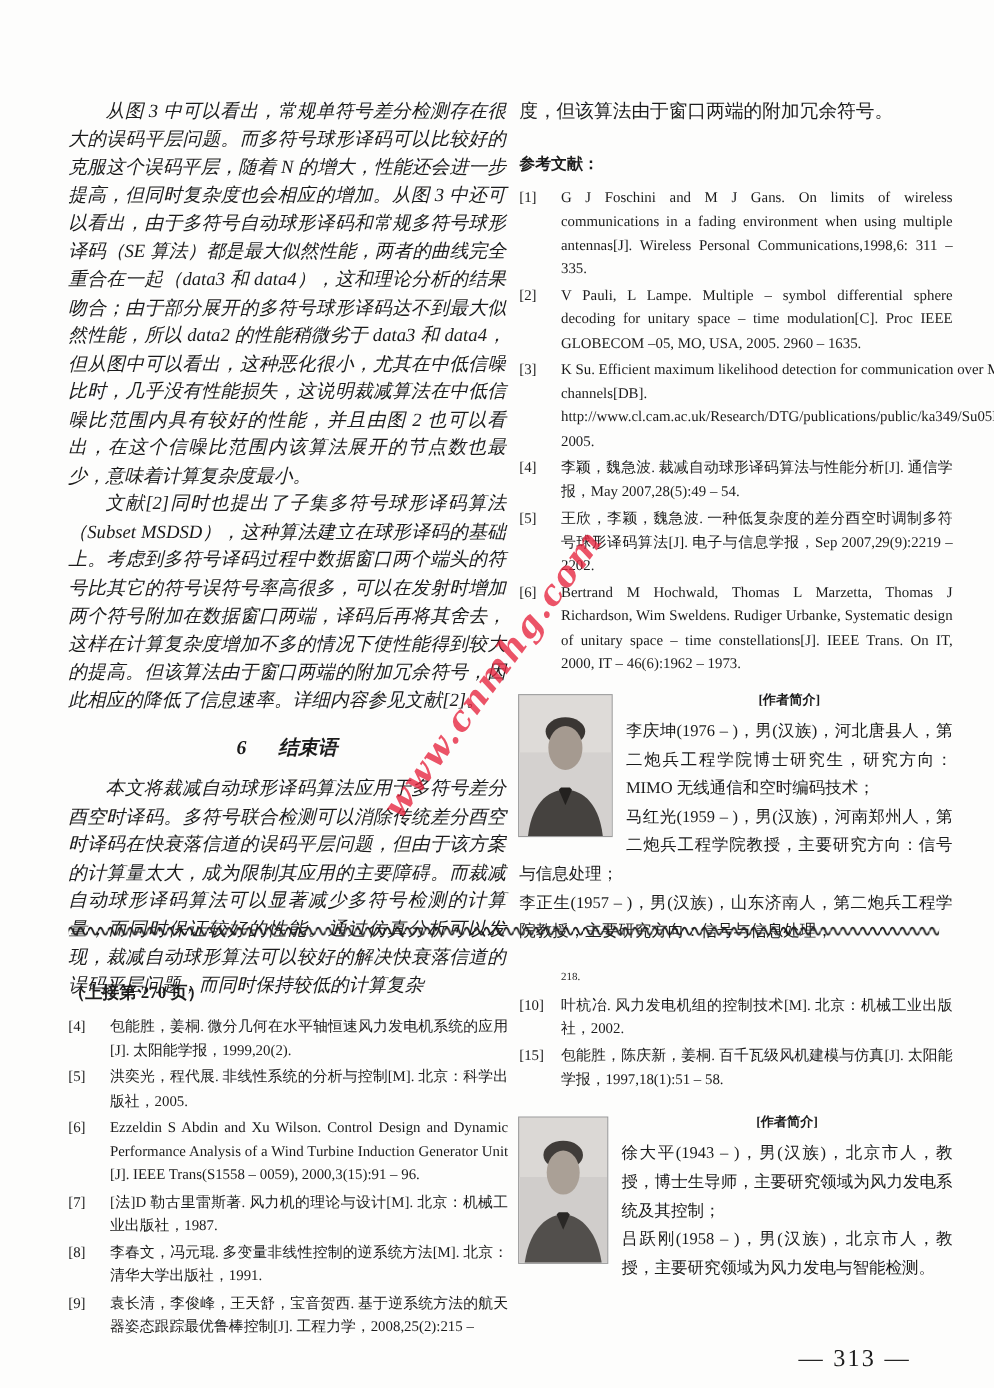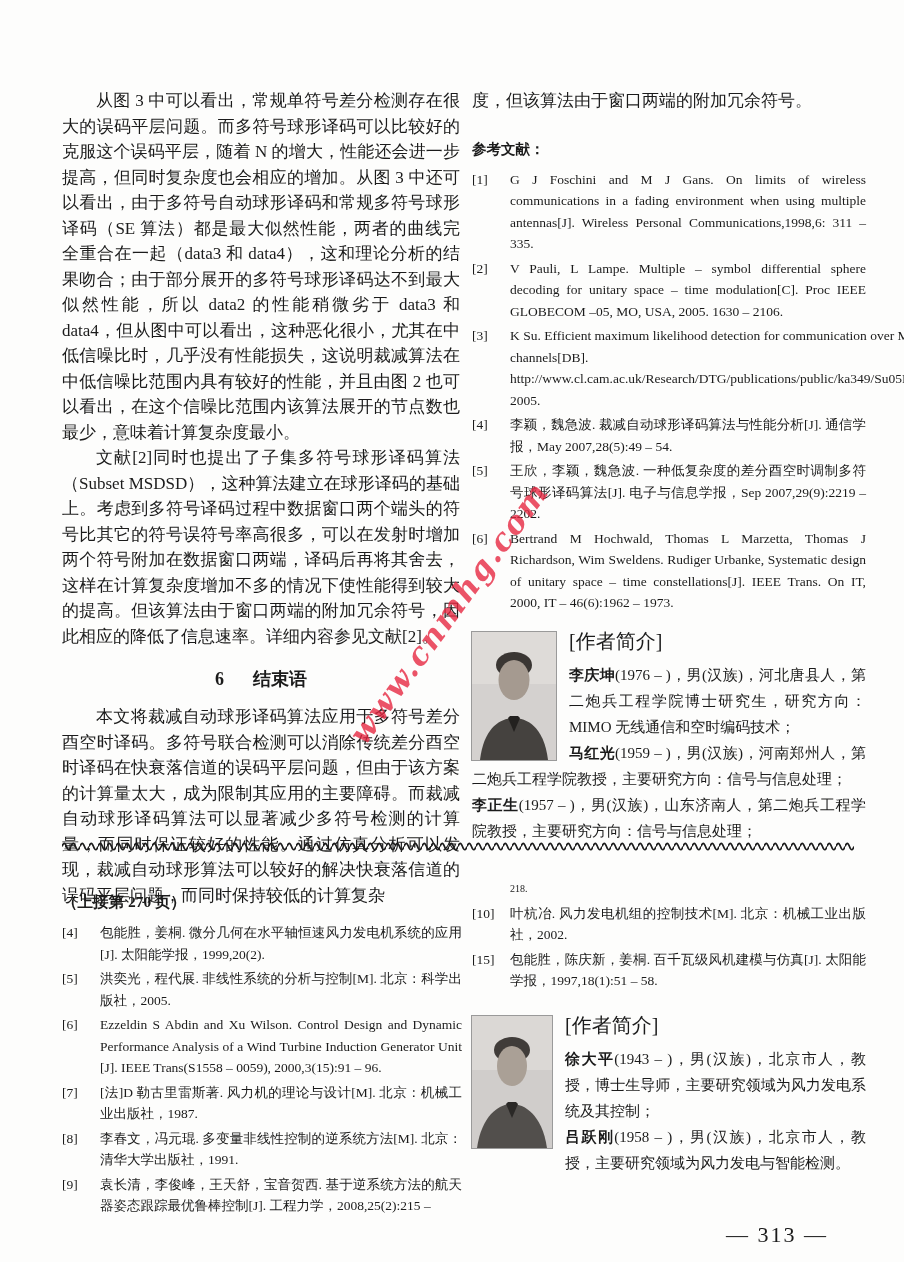--- a/index.html
+++ b/index.html
@@ -11,33 +11,33 @@
   
   .para{font-size:17px;line-height:25.5px;text-align:justify;text-indent:2em;margin:0;}
   .para.noindent{text-indent:0;}
   .refs-title{font-size:14.5px;font-weight:bold;margin:26px 0 10px 0;}
   .ref{display:flex;font-size:13.5px;line-height:21.5px;margin:0 0 3px 0;}
   .ref .num{flex:none;width:38px;}
   .ref .txt{flex:1;text-align:justify;}
   .cont-line{font-size:10px;line-height:21.5px;margin:0 0 3px 38px;}
   
   .col{position:absolute;}
-  #col-left-top{left:62px;top:88px;width:398px;}
+  #col-left-top{left:62px;top:88px;width:398px;font-style:italic;}
   #col-right-top{left:472px;top:88px;width:394px;}
   #col-left-bottom{left:62px;top:892px;width:400px;}
   #col-right-bottom{left:472px;top:878px;width:394px;}
   
   .sec-head{font-size:18px;font-weight:bold;margin:18px 0 13px 0;text-align:center;}
   .sec-head .no{margin-right:1.6em;}
   .cont-head{font-size:15.5px;font-weight:bold;margin:0 0 9px 0;}
   
   .bio-block{margin-top:14px;}
-  .bio-head{font-size:20px;font-weight:normal;margin:2px 0 7px 0;}
+  .bio-head{font-size:12px;font-weight:bold;text-align:center;margin:2px 0 7px 0;}
   .bio-p{font-size:15px;line-height:26px;text-align:justify;margin:0;}
-  .bio-p .nm{font-weight:bold;}
+  .bio-p .nm{font-weight:normal;}
   .photo{float:left;margin:4px 13px 3px 0;outline:1px solid #9a9a9a;}
   
   #divider{position:absolute;left:62px;top:841px;}
   #pagenum{position:absolute;right:76px;top:1222px;font-size:22px;letter-spacing:2px;}
   #watermark{
     position:absolute;left:356px;top:722px;z-index:6;pointer-events:none;
     transform:rotate(-54deg);transform-origin:0 50%;
     font-family:"DejaVu Serif",serif;font-style:italic;font-weight:bold;
     font-size:31px;letter-spacing:2px;opacity:.78;white-space:nowrap;
   }
@@ -57,21 +57,21 @@
 <div class="col" id="col-right-top">
   <p class="para noindent">度，但该算法由于窗口两端的附加冗余符号。</p>
   <div class="refs-title">参考文献：</div>
 
   <div class="ref">
     <span class="num">[1]</span>
     <span class="txt">G J Foschini and M J Gans. On limits of wireless communications in a fading environment when using multiple antennas[J]. Wireless Personal Communications,1998,6: 311 – 335.</span>
   </div>
   <div class="ref">
     <span class="num">[2]</span>
-    <span class="txt">V Pauli, L Lampe. Multiple – symbol differential sphere decoding for unitary space – time modulation[C]. Proc IEEE GLOBECOM –05, MO, USA, 2005. 1630 – 2106.</span>
+    <span class="txt">V Pauli, L Lampe. Multiple – symbol differential sphere decoding for unitary space – time modulation[C]. Proc IEEE GLOBECOM –05, MO, USA, 2005. 2960 – 1635.</span>
   </div>
   <div class="ref">
     <span class="num">[3]</span>
     <span class="txt">K Su. Efficient maximum likelihood detection for communication over MIMO channels[DB]. http://www.cl.cam.ac.uk/Research/DTG/publications/public/ka349/Su05B.pdf, 2005.</span>
   </div>
   <div class="ref">
     <span class="num">[4]</span>
     <span class="txt">李颖，魏急波. 裁减自动球形译码算法与性能分析[J]. 通信学报，May 2007,28(5):49 – 54.</span>
   </div>
   <div class="ref">

